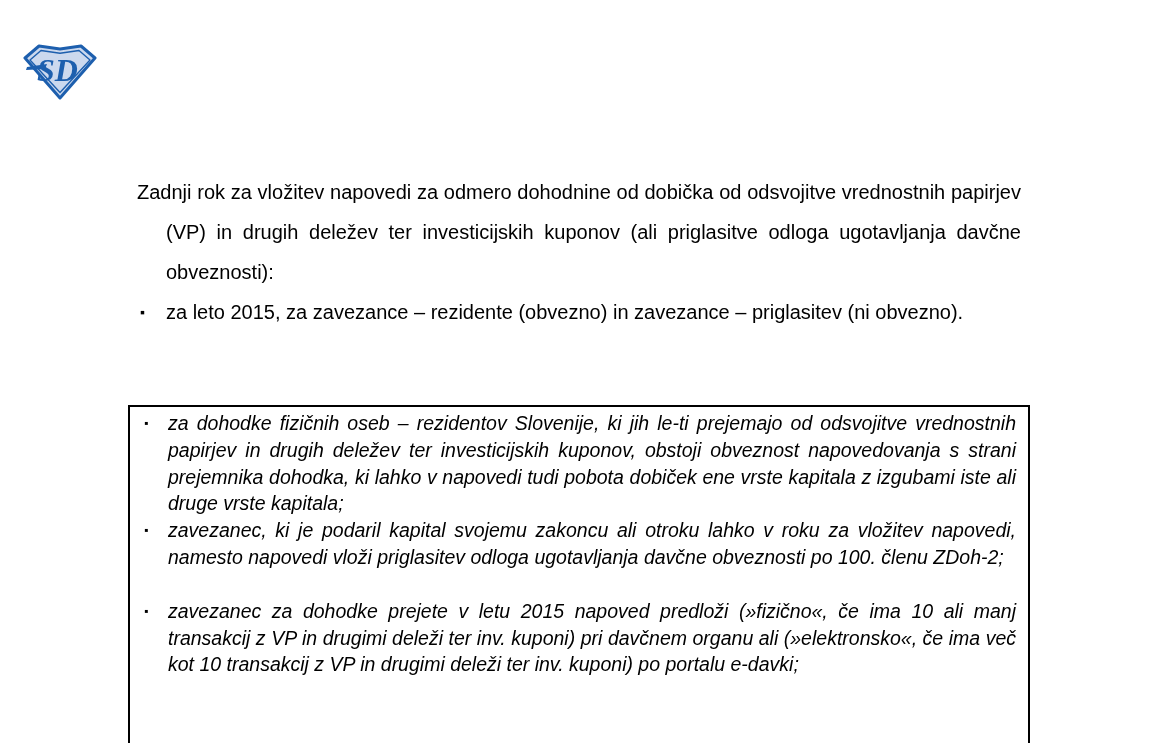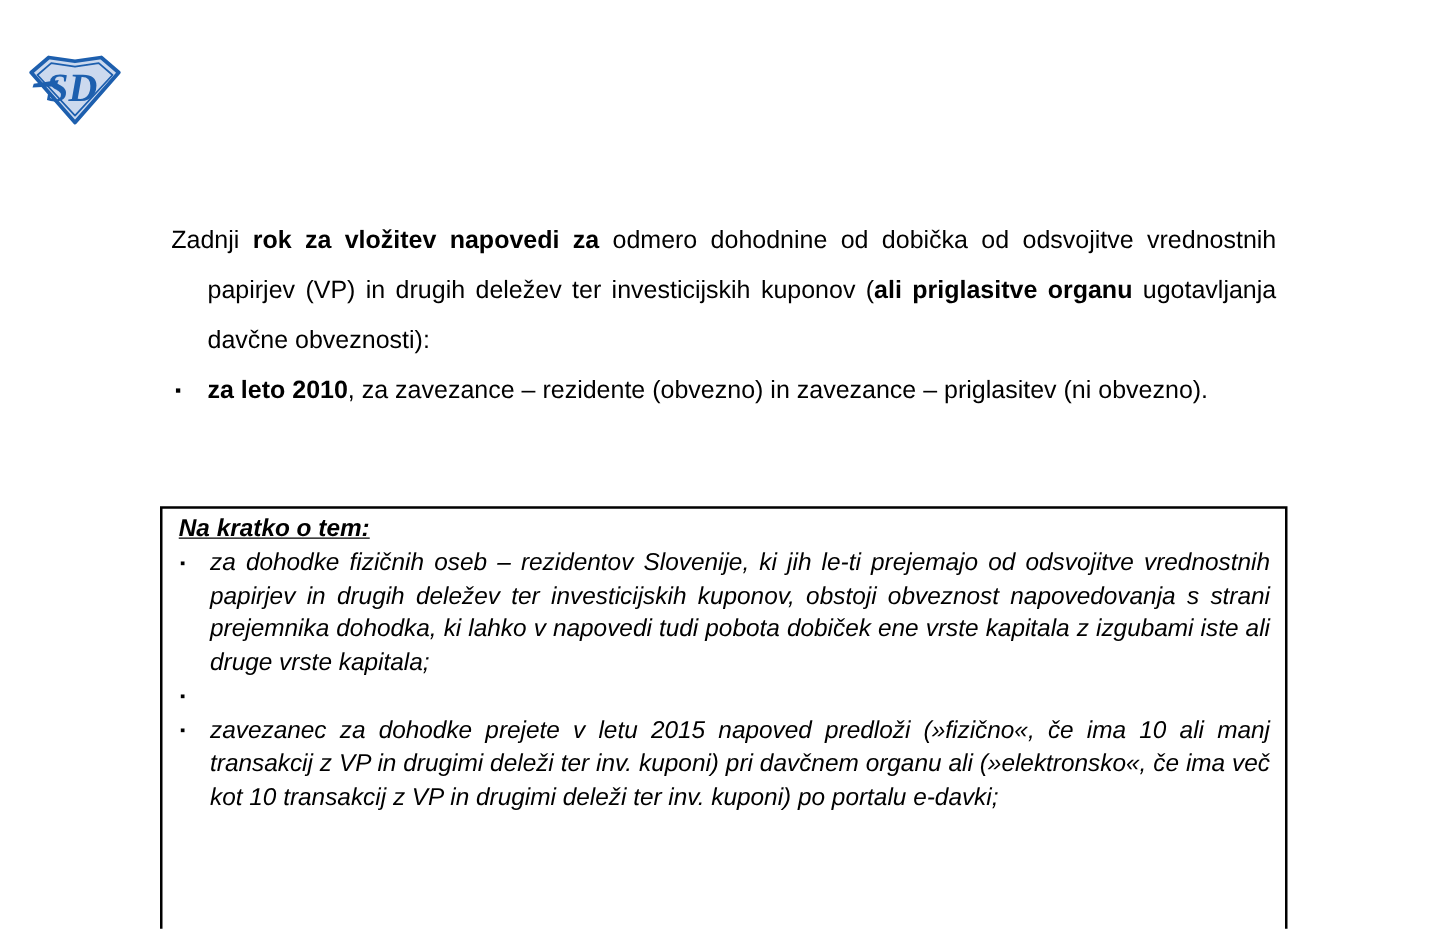--- a/index.html
+++ b/index.html
@@ -41,21 +41,21 @@
     padding-left: 29px;
     margin: 0;
   }
   .li-main .marker {
     position: absolute;
     left: 3px;
     top: 0;
     font-size: 14px;
     font-weight: bold;
   }
-  .bold { font-weight: bold; }
+  .bold { font-weight: normal; }
 
   .box {
     position: absolute;
     left: 128px;
     top: 405px;
     width: 873px;
     border: 2px solid #000000;
     padding: 3px 12px 500px 13px;
     font-style: italic;
     font-size: 19.5px;
@@ -87,22 +87,21 @@
 <div class="logo">
   <svg width="74" height="56" viewBox="0 0 74 56">
     <path d="M2,14 L16,2 L37,5 L58,2 L72,14 L37,54 Z" fill="#ccd9ee" stroke="#1d5fae" stroke-width="3" stroke-linejoin="round"></path>
     <path d="M7,16 L18,6.5 L37,9.3 L56,6.5 L67,16 L37,48.5 Z" fill="none" stroke="#1d5fae" stroke-width="1.4" stroke-linejoin="round"></path>
     <path d="M4,23 L24,20 L22,25 L3,26 Z" fill="#1d5fae"></path>
     <text x="14" y="37" font-family="Liberation Serif, serif" font-size="32" font-weight="bold" font-style="italic" fill="#1d5fae">SD</text>
   </svg>
 </div>
 
 <div class="content">
-  <p class="hang"><span>Zadnji </span><span class="bold">rok za vložitev napovedi za</span><span> odmero dohodnine od dobička od odsvojitve vrednostnih papirjev (VP) in drugih deležev ter investicijskih kuponov (</span><span class="bold">ali priglasitve organu</span><span> ugotavljanja davčne obveznosti):</span></p>
-  <p class="li-main"><span class="marker">▪</span><span class="bold">za leto 2010</span><span>, za zavezance – rezidente (obvezno) in zavezance – priglasitev (ni obvezno).</span></p>
+  <p class="hang"><span>Zadnji </span><span class="bold">rok za vložitev napovedi za</span><span> odmero dohodnine od dobička od odsvojitve vrednostnih papirjev (VP) in drugih deležev ter investicijskih kuponov (</span><span class="bold">ali priglasitve odloga</span><span> ugotavljanja davčne obveznosti):</span></p>
+  <p class="li-main"><span class="marker">▪</span><span class="bold">za leto 2015</span><span>, za zavezance – rezidente (obvezno) in zavezance – priglasitev (ni obvezno).</span></p>
 </div>
 
 <div class="box">
-  <p class="box-heading">Na kratko o tem:</p>
   <p class="box-item"><span class="marker">▪</span><span>za dohodke fizičnih oseb – rezidentov Slovenije, ki jih le-ti prejemajo od odsvojitve vrednostnih papirjev in drugih deležev ter investicijskih kuponov, obstoji obveznost napovedovanja s strani prejemnika dohodka, ki lahko v napovedi tudi pobota dobiček ene vrste kapitala z izgubami iste ali druge vrste kapitala;</span></p>
-  <p class="box-item"><span class="marker">▪</span></p>
+  <p class="box-item"><span class="marker">▪</span><span>zavezanec, ki je podaril kapital svojemu zakoncu ali otroku lahko v roku za vložitev napovedi, namesto napovedi vloži priglasitev odloga ugotavljanja davčne obveznosti po 100. členu ZDoh-2;</span></p>
   <p class="box-item spaced"><span class="marker">▪</span><span>zavezanec za dohodke prejete v letu 2015 napoved predloži (»fizično«, če ima 10 ali manj transakcij z VP in drugimi deleži ter inv. kuponi) pri davčnem organu ali (»elektronsko«, če ima več kot 10 transakcij z VP in drugimi deleži ter inv. kuponi) po portalu e-davki;</span></p>
 </div>
 
 </body></html>

